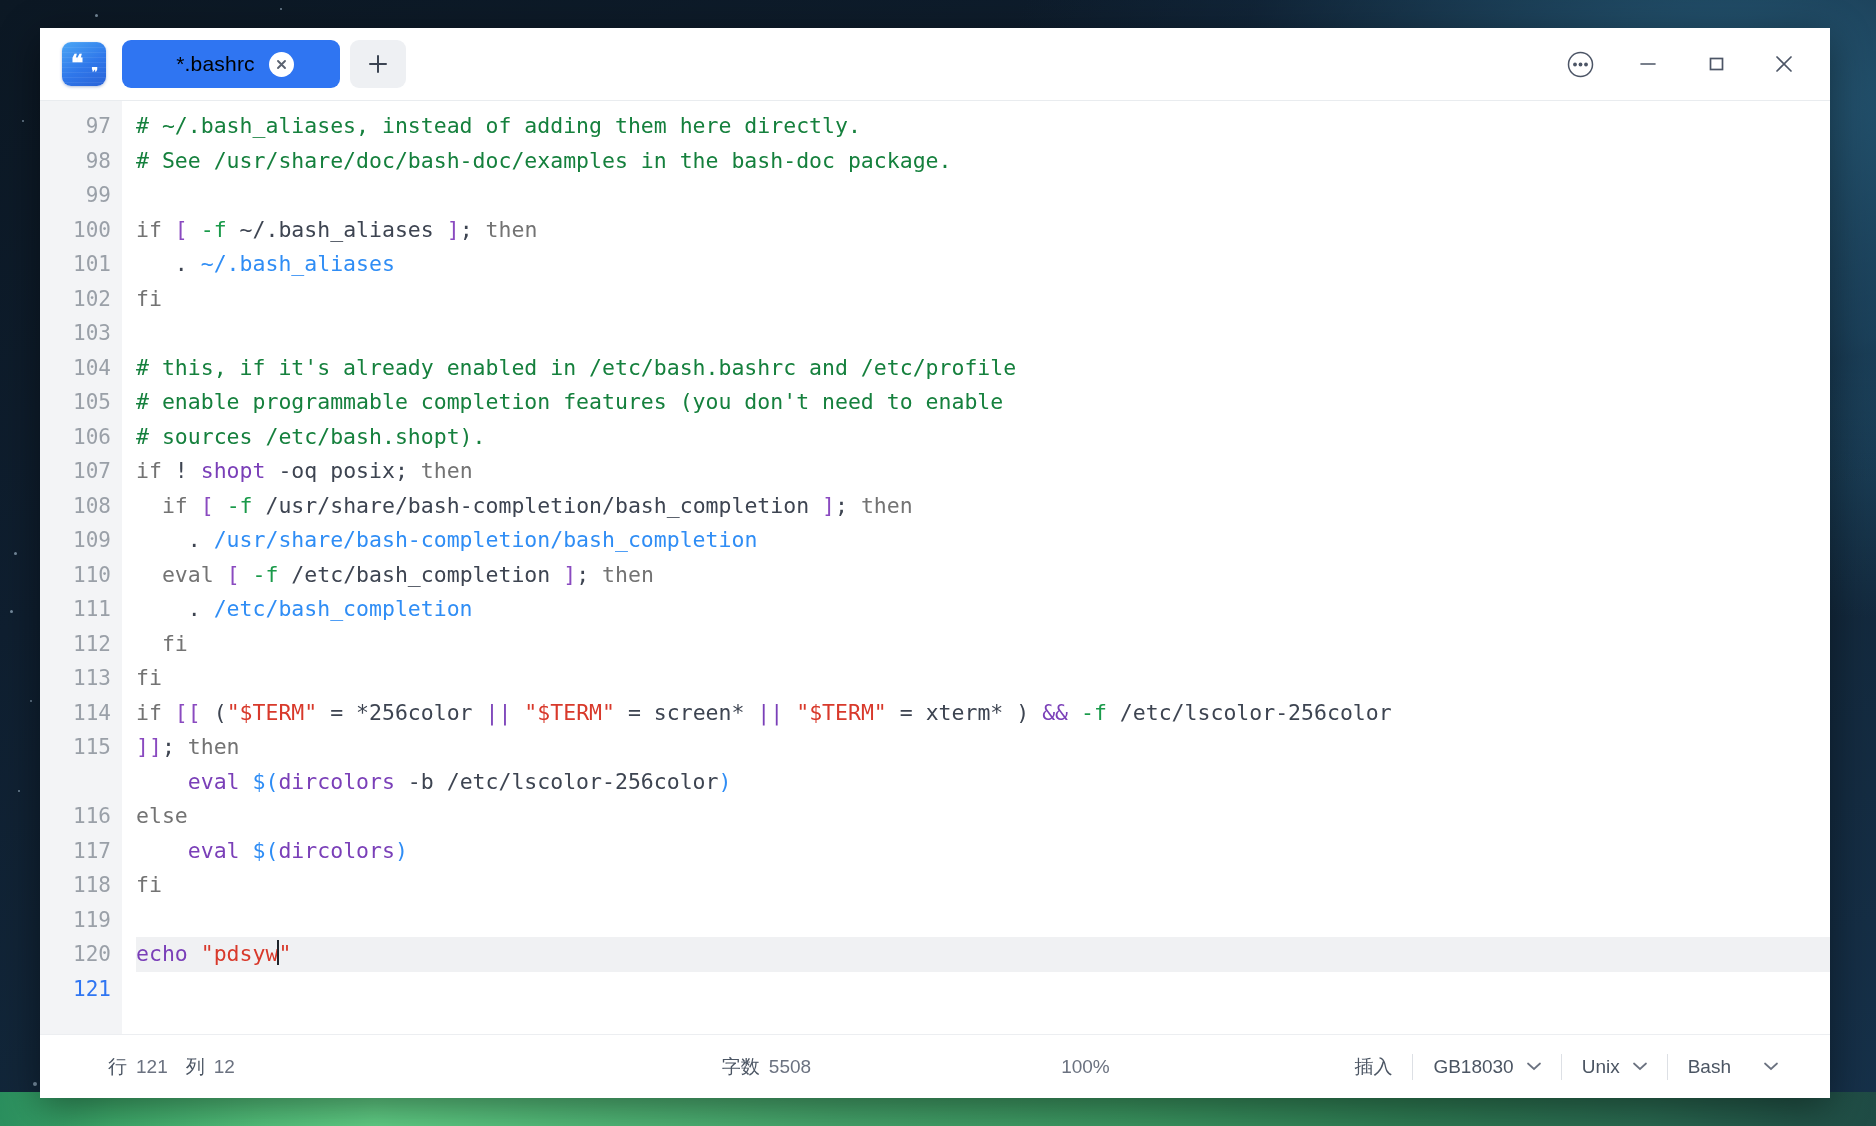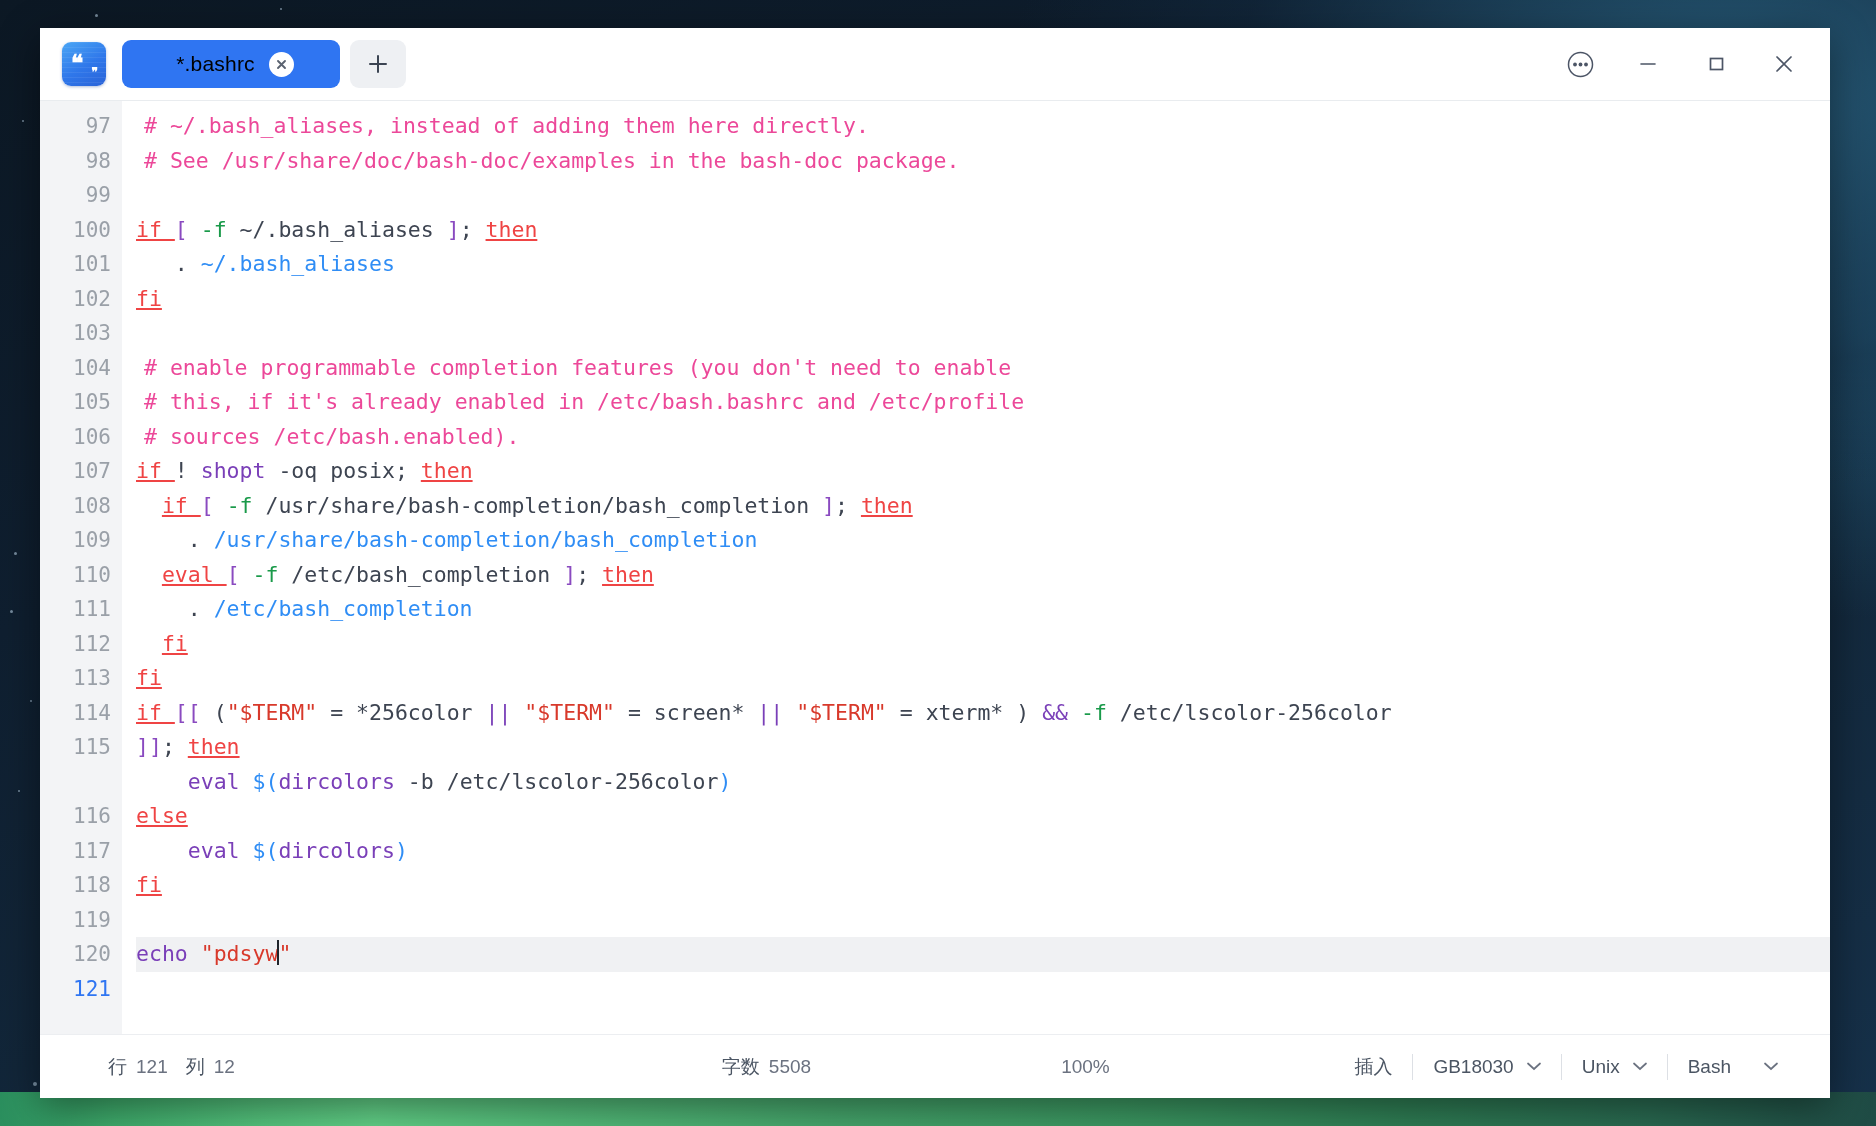--- a/index.html
+++ b/index.html
@@ -205,22 +205,22 @@
     font-family: "DejaVu Sans Mono", monospace;
     font-size: 21.5px;
     white-space: pre;
     color: #3d4451;
   }
   .cl.active {
     background: #f0f1f3;
   }
 
   
-  .c-comment { color: #ec4899; margin-left: 8px; }
-  .c-kw      { color: #ef4444; text-decoration: underline; }
+  .c-comment { color: #15803d; }
+  .c-kw      { color: #737373; }
   .c-builtin { color: #7a3fb8; }
   .c-path    { color: #2f8df5; }
   .c-str     { color: #d8392b; }
   .c-op      { color: #7a3fb8; }
   .c-flag    { color: #1a9a4a; }
   .c-brk     { color: #8a4ac0; }
   .c-dollar  { color: #2f8df5; }
   .c-plain   { color: #3d4451; }
 
   #caret {
@@ -351,23 +351,23 @@
         <div class="ln current">121</div>
       </div>
     <div id="code">
         <div class="cl"><span class="c-comment"># ~/.bash_aliases, instead of adding them here directly.</span></div>
         <div class="cl"><span class="c-comment"># See /usr/share/doc/bash-doc/examples in the bash-doc package.</span></div>
         <div class="cl"><span class="c-plain"></span></div>
         <div class="cl"><span class="c-kw">if </span><span class="c-brk">[</span><span class="c-plain"> </span><span class="c-flag">-f</span><span class="c-plain"> ~/.bash_aliases </span><span class="c-brk">]</span><span class="c-plain">; </span><span class="c-kw">then</span></div>
         <div class="cl"><span class="c-plain">   . </span><span class="c-path">~/.bash_aliases</span></div>
         <div class="cl"><span class="c-kw">fi</span></div>
         <div class="cl"><span class="c-plain"></span></div>
+        <div class="cl"><span class="c-comment"># this, if it's already enabled in /etc/bash.bashrc and /etc/profile</span></div>
         <div class="cl"><span class="c-comment"># enable programmable completion features (you don't need to enable</span></div>
-        <div class="cl"><span class="c-comment"># this, if it's already enabled in /etc/bash.bashrc and /etc/profile</span></div>
-        <div class="cl"><span class="c-comment"># sources /etc/bash.enabled).</span></div>
+        <div class="cl"><span class="c-comment"># sources /etc/bash.shopt).</span></div>
         <div class="cl"><span class="c-kw">if </span><span class="c-plain">! </span><span class="c-builtin">shopt</span><span class="c-plain"> -oq posix; </span><span class="c-kw">then</span></div>
         <div class="cl"><span class="c-plain">  </span><span class="c-kw">if </span><span class="c-brk">[</span><span class="c-plain"> </span><span class="c-flag">-f</span><span class="c-plain"> /usr/share/bash-completion/bash_completion </span><span class="c-brk">]</span><span class="c-plain">; </span><span class="c-kw">then</span></div>
         <div class="cl"><span class="c-plain">    . </span><span class="c-path">/usr/share/bash-completion/bash_completion</span></div>
         <div class="cl"><span class="c-plain">  </span><span class="c-kw">eval </span><span class="c-brk">[</span><span class="c-plain"> </span><span class="c-flag">-f</span><span class="c-plain"> /etc/bash_completion </span><span class="c-brk">]</span><span class="c-plain">; </span><span class="c-kw">then</span></div>
         <div class="cl"><span class="c-plain">    . </span><span class="c-path">/etc/bash_completion</span></div>
         <div class="cl"><span class="c-plain">  </span><span class="c-kw">fi</span></div>
         <div class="cl"><span class="c-kw">fi</span></div>
         <div class="cl"><span class="c-kw">if </span><span class="c-brk">[[</span><span class="c-plain"> (</span><span class="c-str">"$TERM"</span><span class="c-plain"> = *256color </span><span class="c-op">||</span><span class="c-plain"> </span><span class="c-str">"$TERM"</span><span class="c-plain"> = screen* </span><span class="c-op">||</span><span class="c-plain"> </span><span class="c-str">"$TERM"</span><span class="c-plain"> = xterm* ) </span><span class="c-op">&amp;&amp;</span><span class="c-plain"> </span><span class="c-flag">-f</span><span class="c-plain"> /etc/lscolor-256color</span></div>
         <div class="cl"><span class="c-brk">]]</span><span class="c-plain">; </span><span class="c-kw">then</span></div>
         <div class="cl"><span class="c-plain">    </span><span class="c-builtin">eval</span><span class="c-plain"> </span><span class="c-dollar">$(</span><span class="c-builtin">dircolors</span><span class="c-plain"> -b /etc/lscolor-256color</span><span class="c-dollar">)</span></div>

